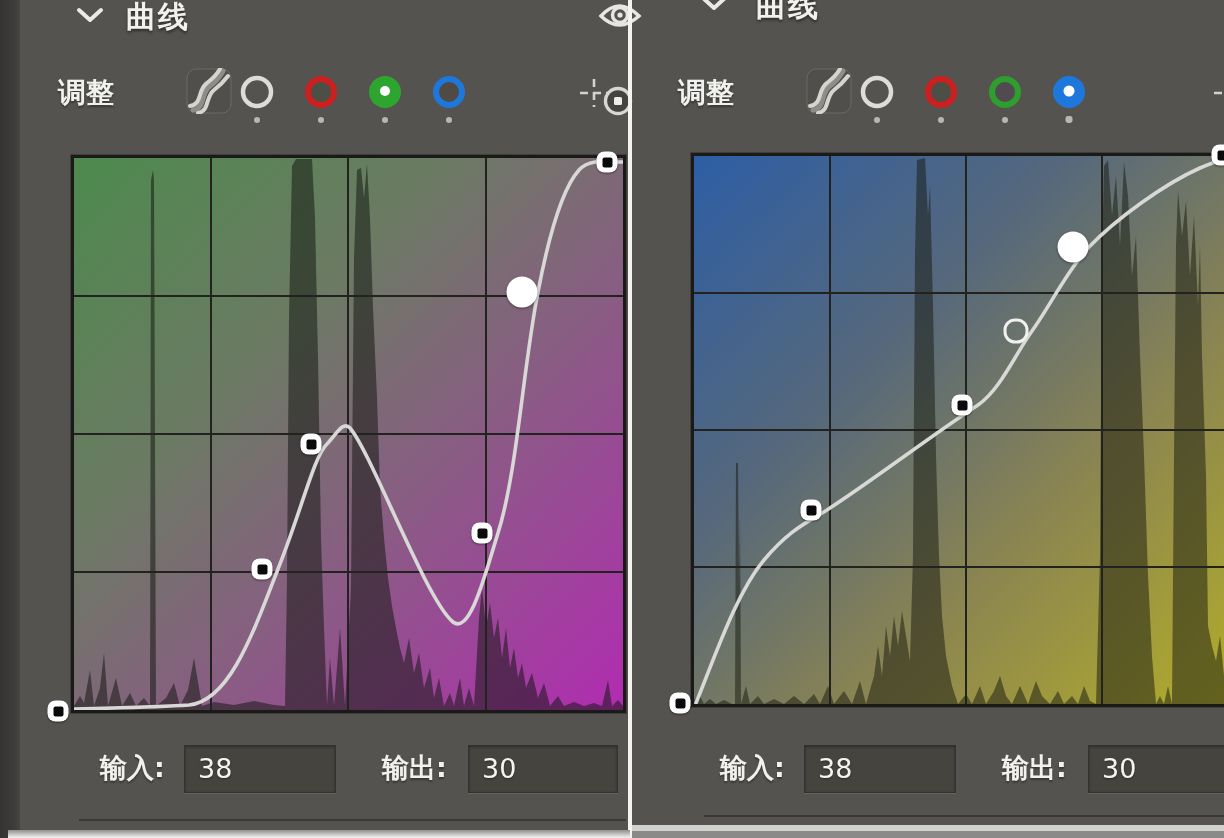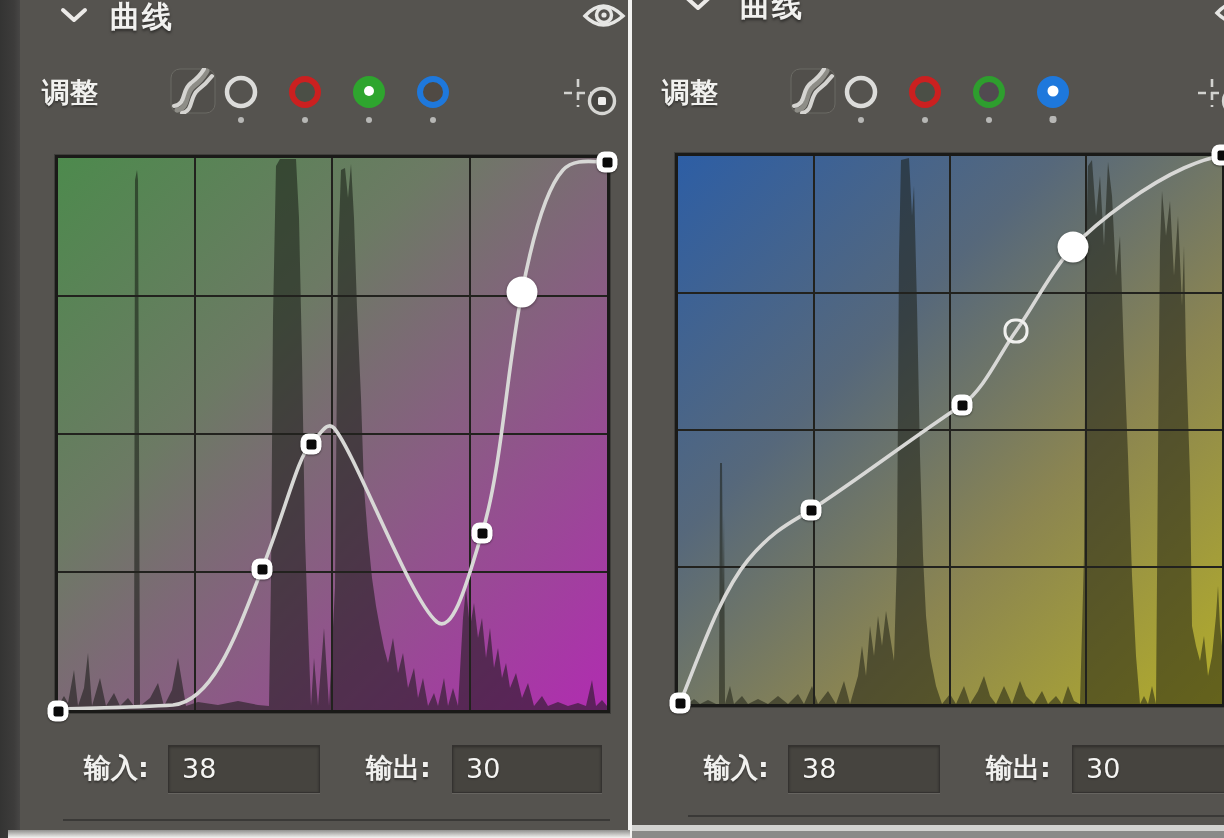--- a/index.html
+++ b/index.html
@@ -7,21 +7,21 @@
        font-family:"DejaVu Sans","Liberation Sans",sans-serif;color:#f1f1ef;
        background:#55534f;}
   .abs{position:absolute;}
   
   #left-edge{left:0;top:0;width:20px;height:838px;background:linear-gradient(90deg,#343433,#3d3c3b 70%,#474645);}
   #panel-divider{left:628px;top:0;width:4px;height:838px;background:#f3f3f1;}
   #strip-left{left:8px;top:830px;width:622px;height:8px;background:linear-gradient(#8f8f8d,#f4f4f2);}
   #strip-right-a{left:632px;top:825px;width:592px;height:6px;background:#d2d2d0;}
   #strip-right-b{left:632px;top:831px;width:592px;height:7px;background:#8a8a88;}
   
-  .panel{position:absolute;top:0;height:746px;}
+  .panel{position:absolute;top:0;height:746px;margin-left:16px;}
   #panel-left{left:20px;width:608px;}
   #panel-right{left:640px;width:584px;}
   .panel *{position:absolute;}
   .title{font-size:30px;font-weight:bold;letter-spacing:2px;text-shadow:0 2px 3px rgba(0,0,0,.5);white-space:nowrap;}
   .adjust-label{font-size:28px;font-weight:bold;text-shadow:0 2px 2px rgba(0,0,0,.35);white-space:nowrap;}
   .grid-wrap{border:3px solid #1a1a18;box-shadow:0 0 0 1px rgba(0,0,0,.25);}
   .grid-wrap svg{position:absolute;left:0;top:0;}
   .ch{width:36px;height:36px;transform:translate(-50%,0);}
   .ch svg{left:0;top:0;}
   .ch-dot{width:6px;height:6px;border-radius:50%;background:#b7b7b5;transform:translate(-50%,0);}

